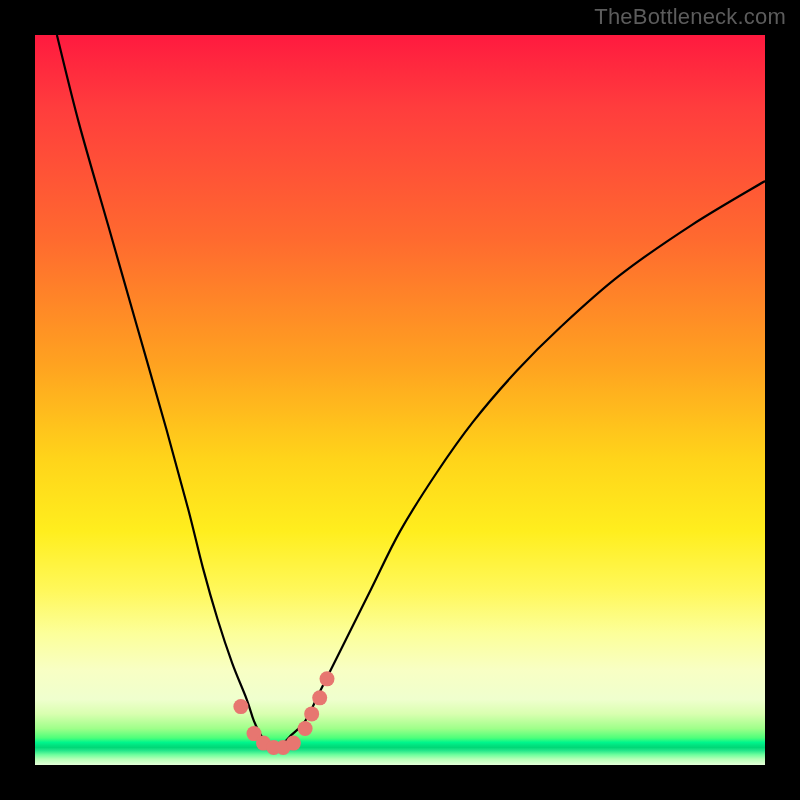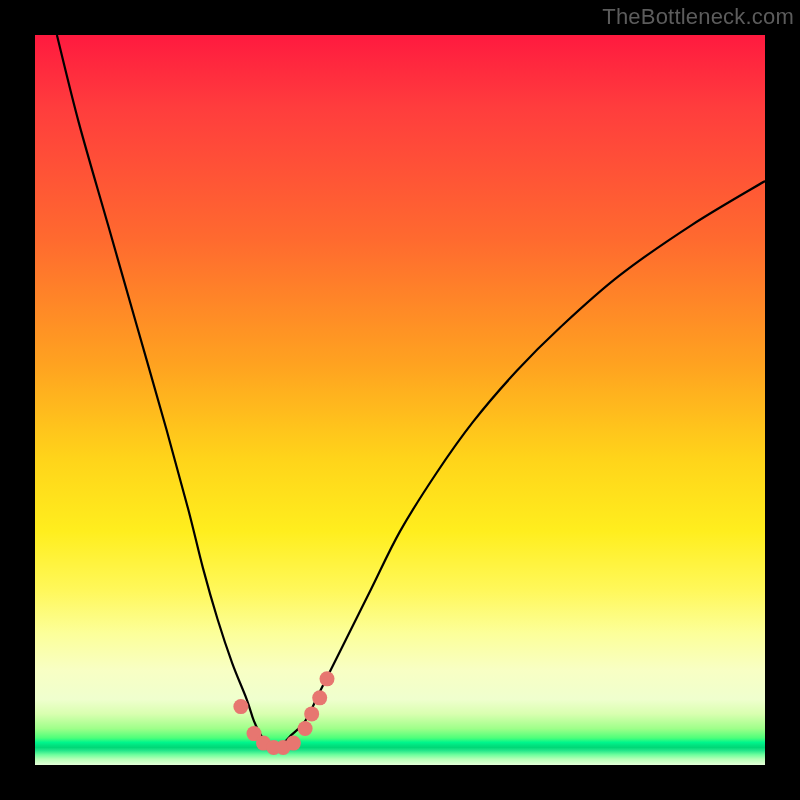--- a/index.html
+++ b/index.html
@@ -46,21 +46,21 @@
       #00d877 97.6%,
       #22e58a 98%,
       #6fff9e 98.6%,
       #b8ffb8 99.2%,
       #e4ffd8 100%
     );
   }
   .watermark {
     position: absolute;
     top: 4px;
-    right: 6px;
+    right: 14px;
     color: #5c5c5c;
     font-size: 22px;
     letter-spacing: 0.2px;
     font-weight: 400;
   }
   svg.curve {
     position: absolute;
     left: 0;
     top: 0;
     width: 730px;

